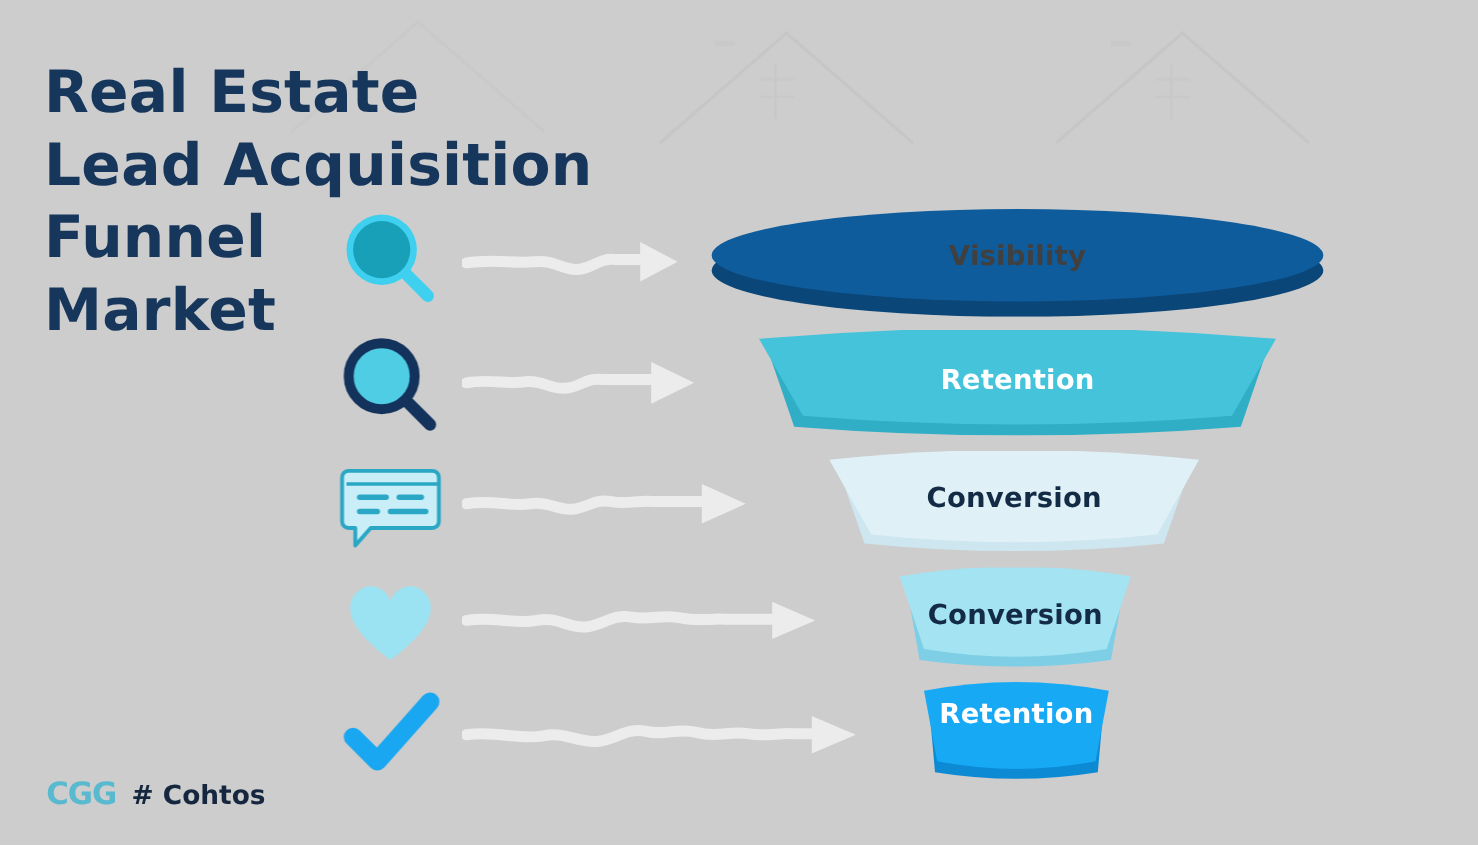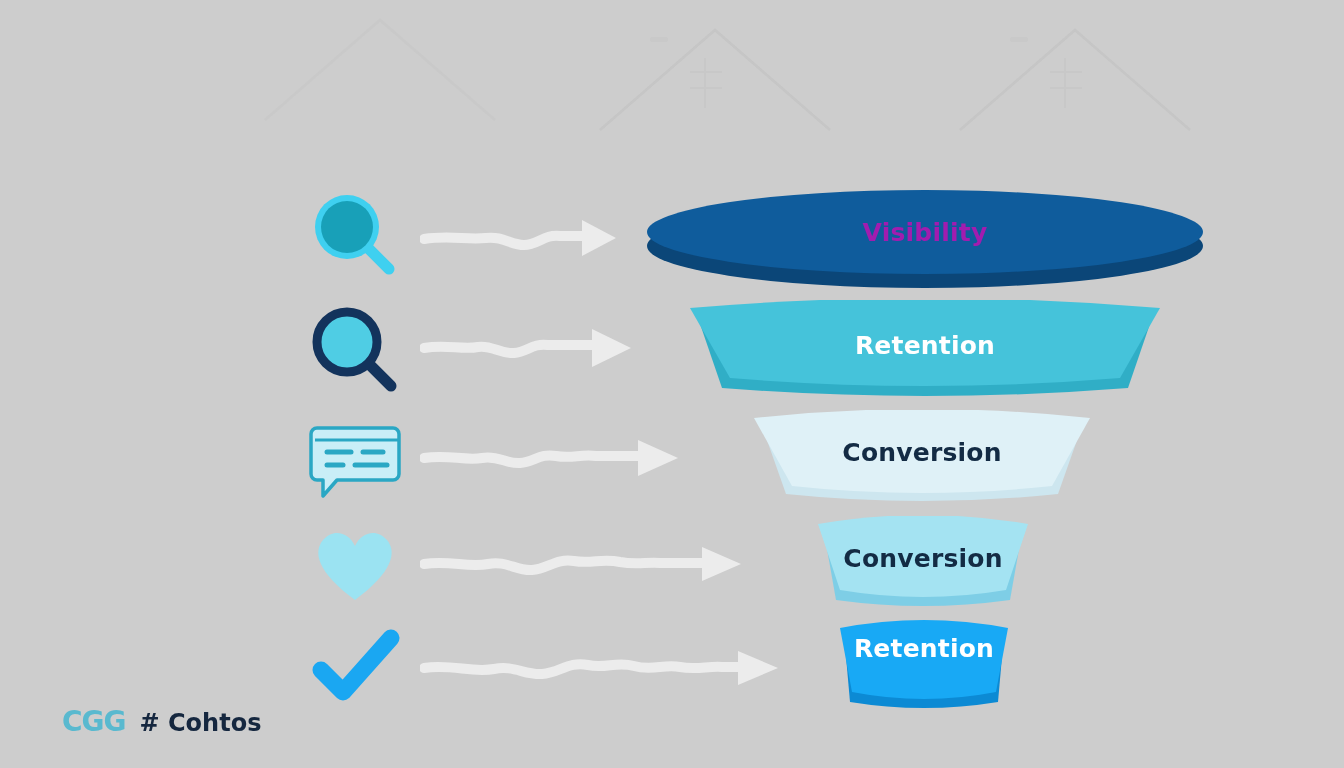--- a/index.html
+++ b/index.html
@@ -55,21 +55,20 @@
   }
   
   #footer {
     position:absolute;
     left:42px; top:705px;
     display:flex; align-items:baseline; gap:14px;
   }
   #footer .brand {
     font-size:28px; font-weight:700; letter-spacing:-1px;
     color:#59b9cf;
-    margin-left:20px;
   }
   #footer .tagline {
     font-size:24px; font-weight:700; letter-spacing:0px;
     color:#15273f;
     text-align:right;
   }
 </style>
 </head>
 <body>
 
@@ -84,20 +83,26 @@
     <g stroke="#c6c6c6" stroke-width="2" fill="none" opacity="0.7">
       <path d="M705 58 L705 108 M690 72 L722 72 M690 88 L722 88"></path>
       <path d="M1065 58 L1065 108 M1050 72 L1082 72 M1050 88 L1082 88"></path>
     </g>
     <g fill="#c6c6c6" opacity="0.6">
       <rect x="650" y="37" width="18" height="5" rx="2"></rect>
       <rect x="1010" y="37" width="18" height="5" rx="2"></rect>
     </g>
   </svg>
 
+  <div id="title-block">
+    <span class="tline">Real Estate</span>
+    <span class="tline">Lead Acquisition</span>
+    <span class="tline">Funnel</span>
+    <span class="tline">Market</span>
+  </div>
 
   <div class="icon-cell" style="left:305px; top:185px;">
     <svg width="96" height="96" viewBox="0 0 96 96">
       <line x1="58" y1="58" x2="82" y2="82" stroke="#3fd0f0" stroke-width="11" stroke-linecap="round"></line>
       <circle cx="40" cy="40" r="32" fill="#3fd0f0"></circle>
       <circle cx="40" cy="40" r="26" fill="#18a0b8"></circle>
     </svg>
   </div>
 
   <div class="icon-cell" style="left:305px; top:300px;">
@@ -164,21 +169,21 @@
       <path d="M4 26 C32 22 52 31 74 27 C94 23 104 33 122 32 C140 31 148 19 168 23 C186 27 196 19 214 24 C232 29 244 22 260 25 C276 28 288 24 302 25 L322 25" fill="none" stroke="#ececec" stroke-width="10" stroke-linecap="round"></path>
       <path d="M318 9 L358 26 L318 43 Z" fill="#ececec"></path>
     </svg>
   </div>
 
   <div class="funnel-stage" style="left:645px; top:188px; width:560px; height:100px;">
     <svg width="560" height="100" viewBox="0 0 560 100">
       <ellipse cx="280" cy="58" rx="278" ry="42" fill="#0b4678"></ellipse>
       <ellipse cx="280" cy="44" rx="278" ry="42" fill="#0f5c9c"></ellipse>
     </svg>
-    <div class="stage-label" style="top:30px; color:#a21caf;">Visibility</div>
+    <div class="stage-label" style="top:30px; color:#404040;">Visibility</div>
   </div>
 
   <div class="funnel-stage" style="left:688px; top:300px; width:474px; height:96px;">
     <svg width="474" height="96" viewBox="0 0 474 96">
       <path d="M10 18 Q237 -4 464 18 L440 88 Q237 104 34 88 Z" fill="#30aec6"></path>
       <path d="M2 8 Q237 -12 472 8 L432 78 Q237 94 42 78 Z" fill="#45c3da"></path>
     </svg>
     <div class="stage-label" style="top:31px; color:#ffffff;">Retention</div>
   </div>
 

